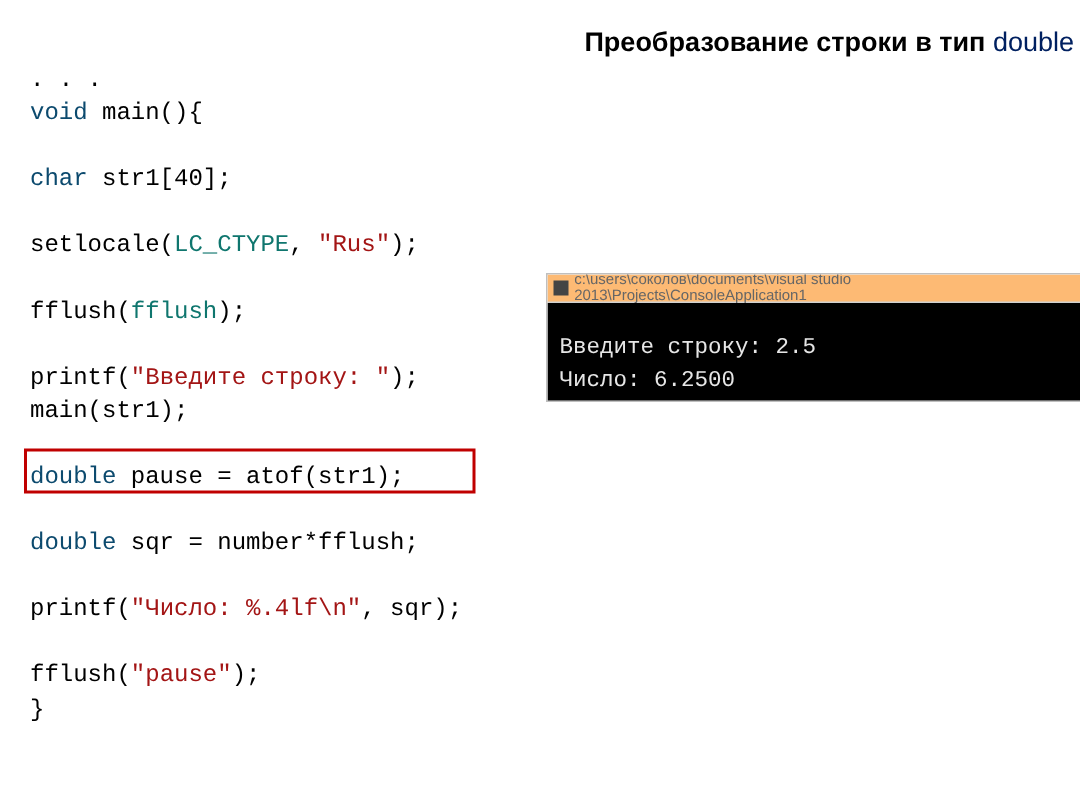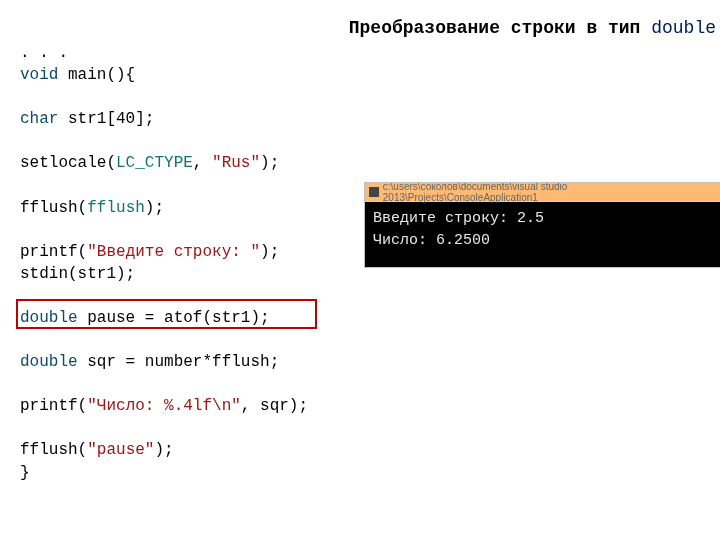--- a/index.html
+++ b/index.html
@@ -28,21 +28,21 @@
   .highlight-box {
     position: absolute;
     border: 2px solid #c00000;
     background: transparent;
     pointer-events: none;
   }
   .heading {
     position: absolute;
     right: 4px;
     top: 18px;
-    font-family: Liberation Mono, monospace;
+    font-family: Liberation Sans, sans-serif;
     font-size: 18px;
     color: #000;
     white-space: nowrap;
   }
   .heading .b { font-weight: bold; }
   .heading .dbl { color: #002060; }
   .console-wrap {
     position: absolute;
     left: 364px;
     top: 182px;
@@ -68,21 +68,21 @@
     width: 10px; height: 10px;
     background: #444;
     display: inline-block;
   }
   .console-body {
     background: #000;
     color: #e6e6e6;
     font-family: Consolas, "Courier New", monospace;
     font-size: 15px;
     line-height: 1.45;
-    padding: 6px 8px;
+    padding: 19px 8px;
     height: calc(100% - 18px);
     box-sizing: border-box;
     white-space: pre;
   }
 </style>
 </head>
 <body>
 
 <div class="heading">
   <span class="b">Преобразование строки </span><span class="b">в тип </span><span class="dbl">double</span>
@@ -92,21 +92,21 @@
 <span>. . .</span>
 <span class="kw">void</span><span> main(){</span>
 <span></span>
 <span class="kw">char</span><span> str1[40];</span>
 <span></span>
 <span>setlocale(</span><span class="const">LC_CTYPE</span><span>, </span><span class="str">"Rus"</span><span>);</span>
 <span></span>
 <span>fflush(</span><span class="const">fflush</span><span>);</span>
 <span></span>
 <span>printf(</span><span class="str">"Введите строку: "</span><span>);</span>
-<span>stdin(str1);</span>
+<span>main(str1);</span>
 <span></span>
 <span class="kw">double</span><span> pause = atof(str1);</span>
 <span></span>
 <span class="kw">double</span><span> sqr = number*fflush;</span>
 <span></span>
 <span>printf(</span><span class="str">"Число: %.4lf\n"</span><span>, sqr);</span>
 <span></span>
 <span>fflush(</span><span class="str">"pause"</span><span>);</span>
 <span>}</span>
 </div>

